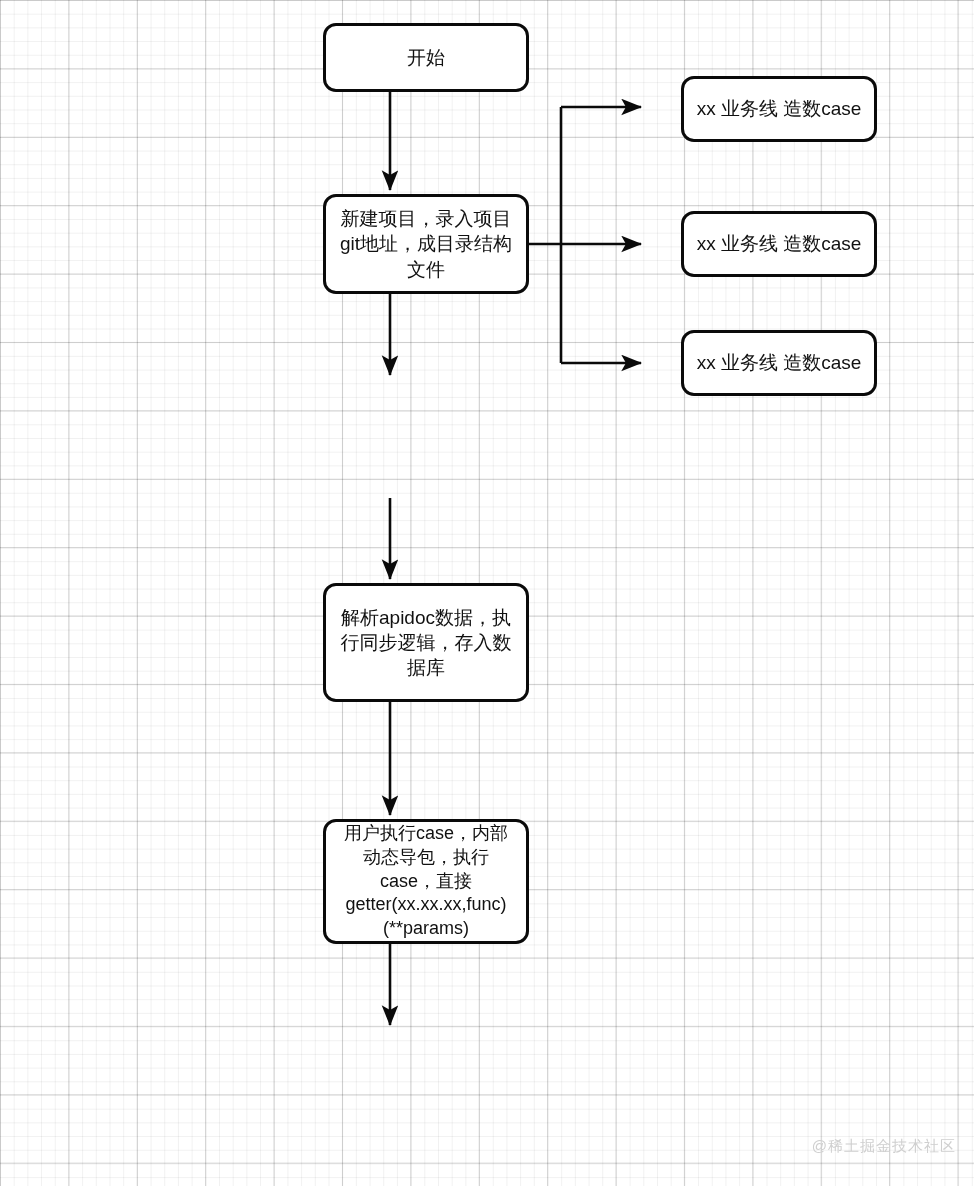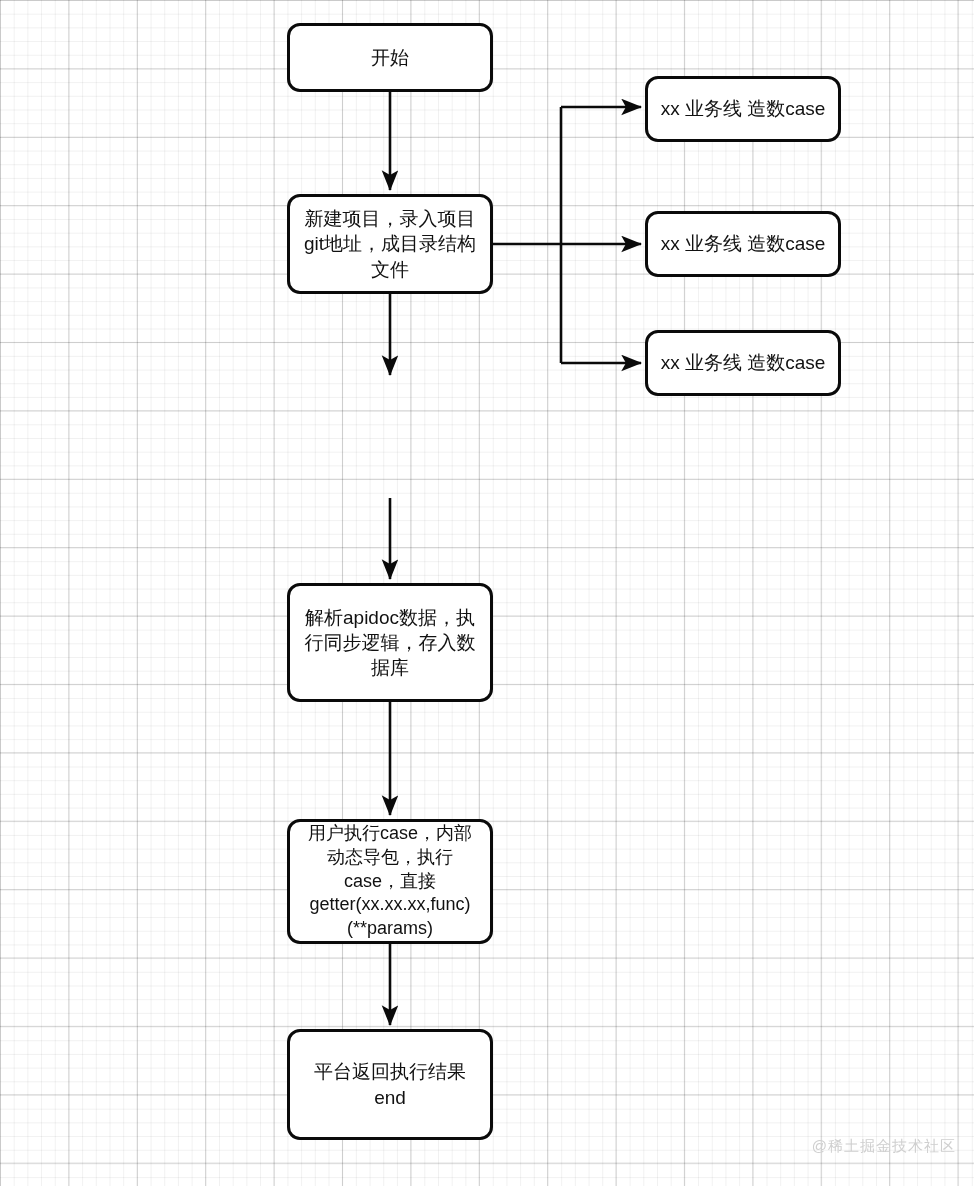--- a/index.html
+++ b/index.html
@@ -44,20 +44,21 @@
     border-radius: 13px;
     background: #ffffff;
     display: flex;
     align-items: center;
     justify-content: center;
     text-align: center;
     color: #111111;
     line-height: 1.32;
     white-space: pre-line;
     padding: 4px 7px;
+    margin-left: 36px;
   }
   .node-text {
     display: block;
     width: 100%;
   }
   .n-start      { left: 287px; top: 23px;   width: 206px; height: 69px;  font-size: 19px; }
   .n-newproject { left: 287px; top: 194px;  width: 206px; height: 100px; font-size: 19px; }
   .n-apidocgen  { left: 287px; top: 379px;  width: 206px; height: 119px; font-size: 19px; }
   .n-apidocparse{ left: 287px; top: 583px;  width: 206px; height: 119px; font-size: 19px; }
   .n-runcase    { left: 287px; top: 819px;  width: 206px; height: 125px; font-size: 18px; }
@@ -121,24 +122,20 @@
   </div>
 
   <div class="node n-runcase">
     <span class="node-text">用户执行case，内部
 动态导包，执行
 case，直接
 getter(xx.xx.xx,func)
 (**params)</span>
   </div>
 
-  <div class="node n-result">
-    <span class="node-text">平台返回执行结果
-end</span>
-  </div>
 
   <div class="node n-branch n-branch-0">
     <span class="node-text">xx 业务线 造数case</span>
   </div>
 
   <div class="node n-branch n-branch-1">
     <span class="node-text">xx 业务线 造数case</span>
   </div>
 
   <div class="node n-branch n-branch-2">

